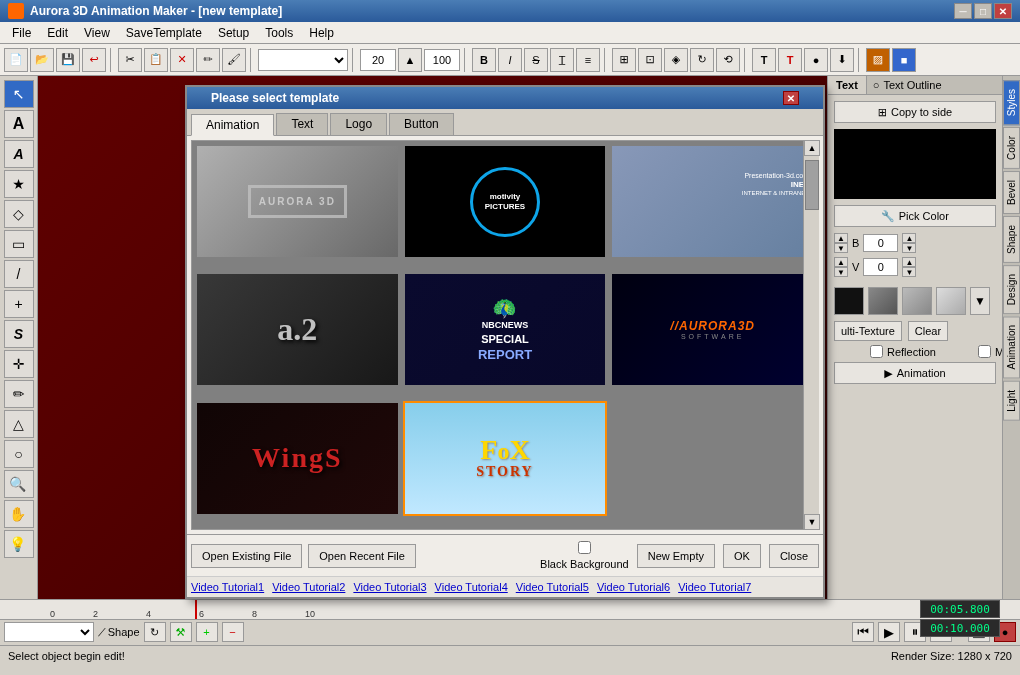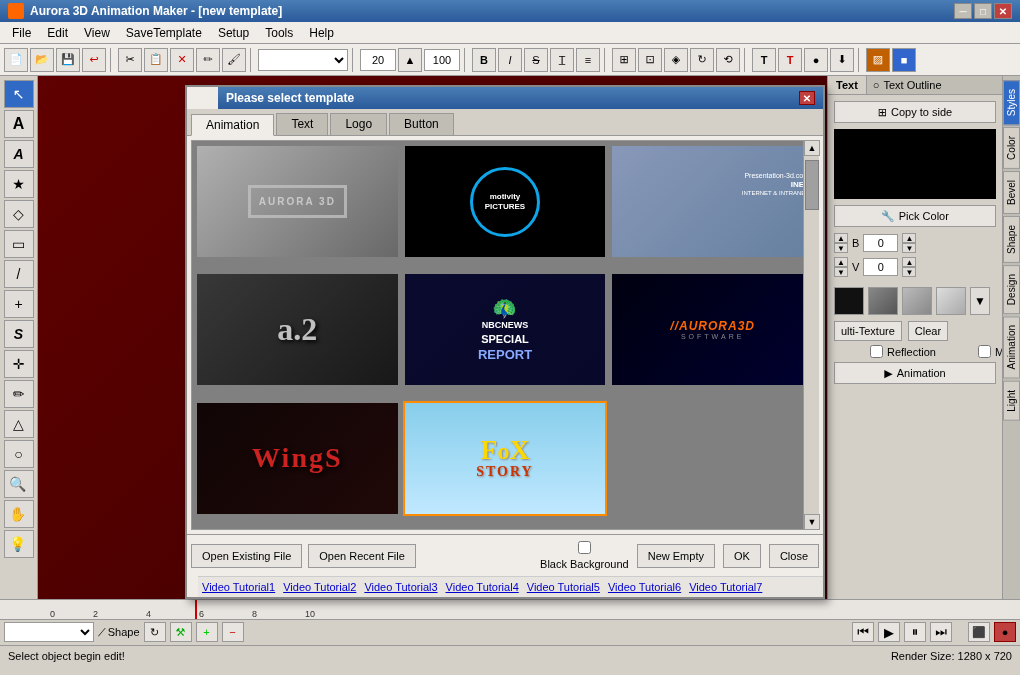--- a/index.html
+++ b/index.html
@@ -228,24 +228,23 @@
       background: #f0ede8;
       border: 2px solid #888;
       box-shadow: 4px 4px 8px rgba(0,0,0,0.4);
     }
     .modal-title-bar {
       background: linear-gradient(to bottom, #4a7db5, #2a5a9a);
       color: white;
       height: 22px;
       display: flex;
       align-items: center;
-      padding: 0 8px;
+      padding: 0 24px;
       font-size: 12px;
       font-weight: bold;
-      margin-left: 31px;
     }
     .modal-close {
       margin-left: auto;
       width: 16px; height: 14px;
       background: #c04040;
       border: 1px solid #800;
       color: white;
       font-size: 10px;
       display: flex; align-items: center; justify-content: center;
       cursor: pointer;
@@ -309,21 +308,20 @@
       font-size: 11px; cursor: pointer;
     }
     .footer-check { display: flex; align-items: center; gap: 4px; font-size: 11px; margin-left: auto; flex-direction: column; }
     .tutorials-row {
       display: flex;
       gap: 8px;
       padding: 4px;
       background: #e8e5e0;
       border-top: 1px solid #ccc;
       flex-wrap: wrap;
-      margin-left: 11px;
     }
     .tut-link { font-size: 11px; color: #0000cc; text-decoration: underline; cursor: pointer; }
 
     
     .time-display {
       position: absolute;
       right: 20px;
       top: 0;
       display: flex;
       flex-direction: column;
@@ -517,20 +515,24 @@
     <div style="position:absolute;left:50px;top:0;bottom:0;right:16px;display:flex;align-items:flex-end;font-size:9px;color:#333;">
       <span style="margin-right:38px;">0</span>
       <span style="margin-right:48px;">2</span>
       <span style="margin-right:48px;">4</span>
       <span style="margin-right:48px;">6</span>
       <span style="margin-right:48px;">8</span>
       <span>10</span>
     </div>
 
     <div style="position:absolute;left:195px;top:0;bottom:0;width:2px;background:#cc0000;z-index:5;"></div>
+    <div class="time-display">
+      <div class="time-box">00:05.800</div>
+      <div class="time-box">00:10.000</div>
+    </div>
   </div>
   <div class="tl-controls">
     <select class="tl-combo">
       <option></option>
     </select>
     <div style="display:flex;align-items:center;gap:2px;font-size:11px;">
       <span>⟋</span>
       <span style="font-size:11px;">Shape</span>
     </div>
     <div class="tl-btn">↻</div>

